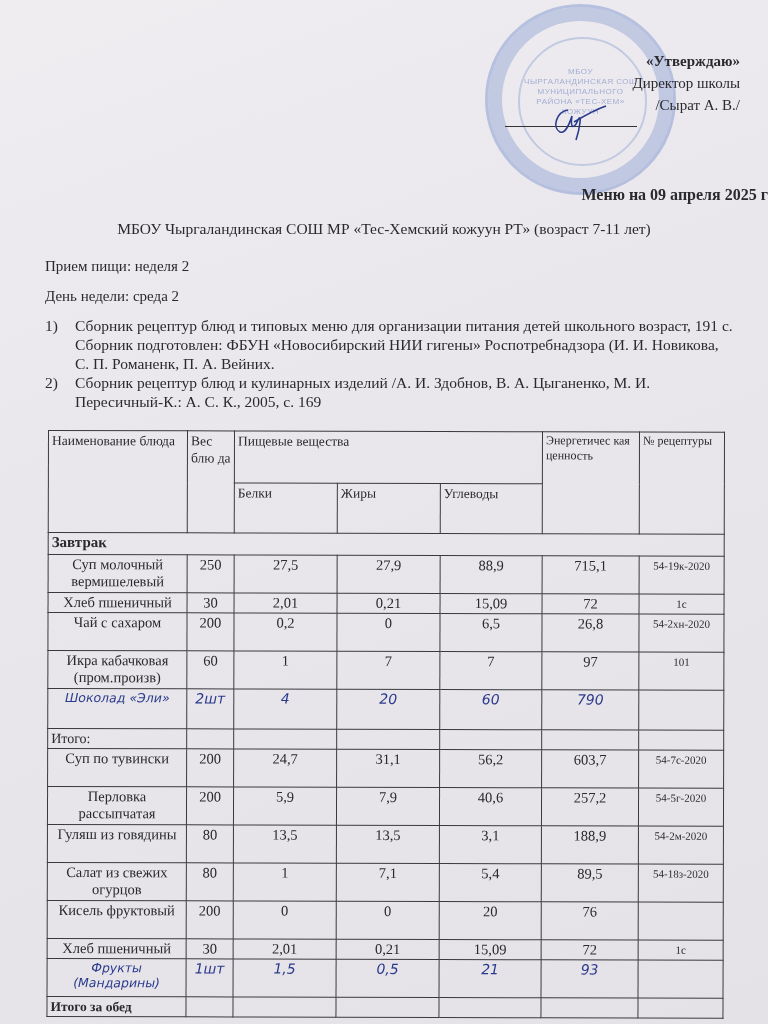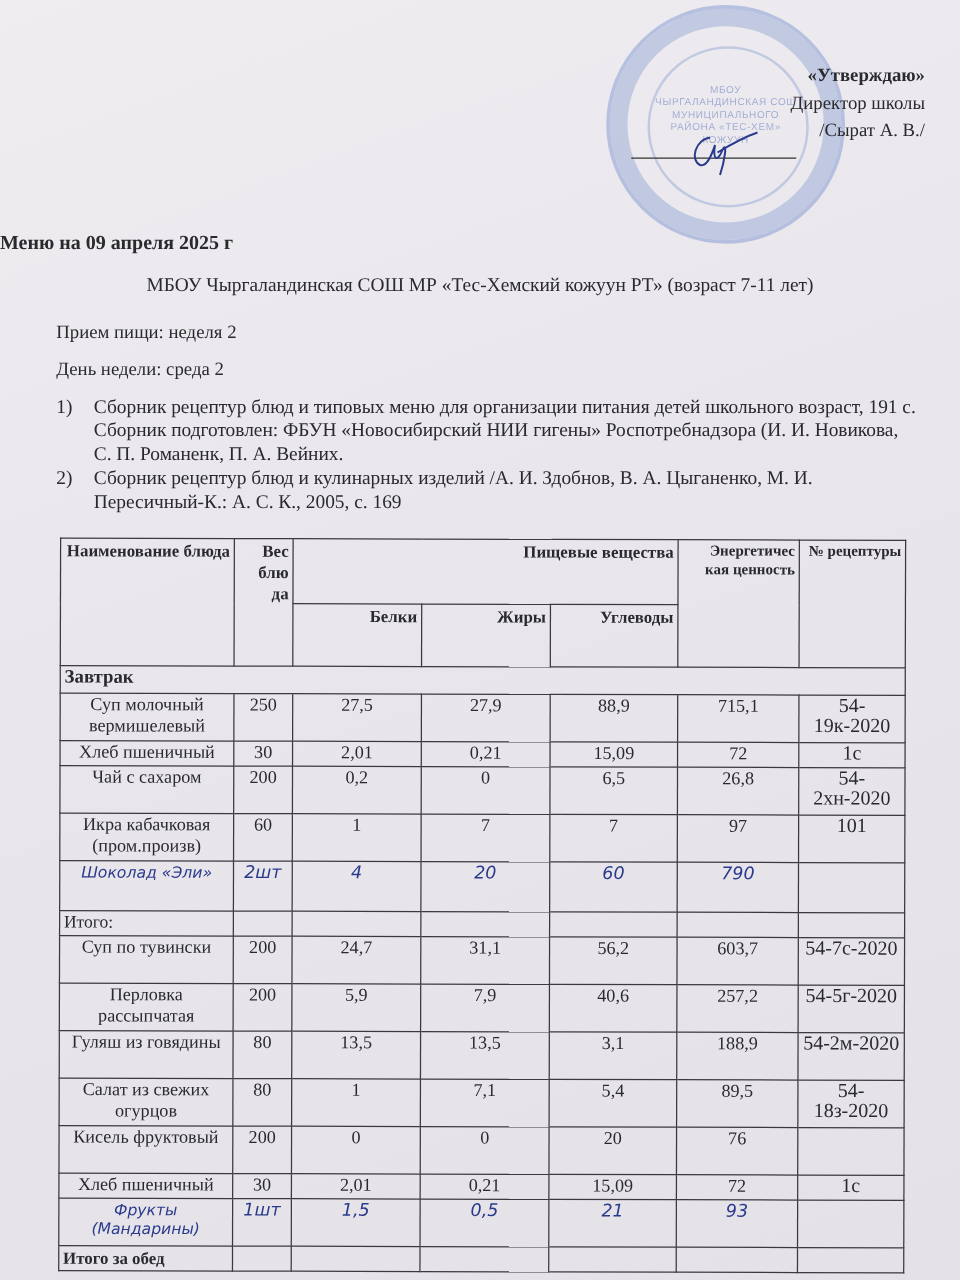--- a/index.html
+++ b/index.html
@@ -30,44 +30,44 @@
     font-size: 15px; line-height: 22px;
   }
   .approve .bold { font-weight: bold; font-size: 15px; }
   .sign-line {
     position: absolute; left: 505px; top: 126px; width: 132px; border-bottom: 1px solid #333;
   }
   .signature {
     position: absolute; left: 548px; top: 98px; width: 60px; height: 44px;
   }
   .title {
-    position: absolute; left: 0; right: 0; top: 186px; text-align: left;
+    position: absolute; left: 0; right: 0; top: 186px; text-align: right;
     font-weight: bold; font-size: 16px;
   }
   .org {
     position: absolute; left: 0; right: 0; top: 220px; text-align: center; font-size: 15.5px;
   }
   .meta { position: absolute; left: 45px; font-size: 15px; }
   .refs {
     position: absolute; left: 45px; top: 316px; width: 690px; font-size: 15.5px; line-height: 19px;
   }
   .ref { display: flex; }
   .ref .num { width: 30px; flex: none; }
   table {
     position: absolute; left: 48px; top: 430px; width: 676px;
     border-collapse: collapse; table-layout: fixed;
     font-size: 14.5px; line-height: 17px;
     transform: rotate(0.15deg); transform-origin: left top;
   }
   td, th { border: 1.2px solid #3a3a3e; padding: 1px 3px; vertical-align: top; }
-  th { font-weight: bold; font-size: 13.5px; text-align: right; }
+  th { font-weight: normal; font-size: 13.5px; text-align: left; }
   .hdr-sm { font-size: 12px; line-height: 15px; margin-top: 20px; }
   td.name { text-align: center; }
   td.c { text-align: center; }
-  td.code { text-align: center; font-size: 16px; line-height: 16px; }
+  td.code { text-align: center; font-size: 11px; line-height: 16px; }
   td.section { font-weight: bold; font-size: 15px; }
   td.total { font-size: 14px; }
   td.total-b { font-weight: bold; font-size: 13.5px; }
   .hw {
     font-family: "DejaVu Sans", sans-serif; font-style: italic; color: #2a3a8c;
     font-size: 14px;
   }
   .hw-name { font-size: 12.5px; line-height: 15px; }
 </style>
 </head>

